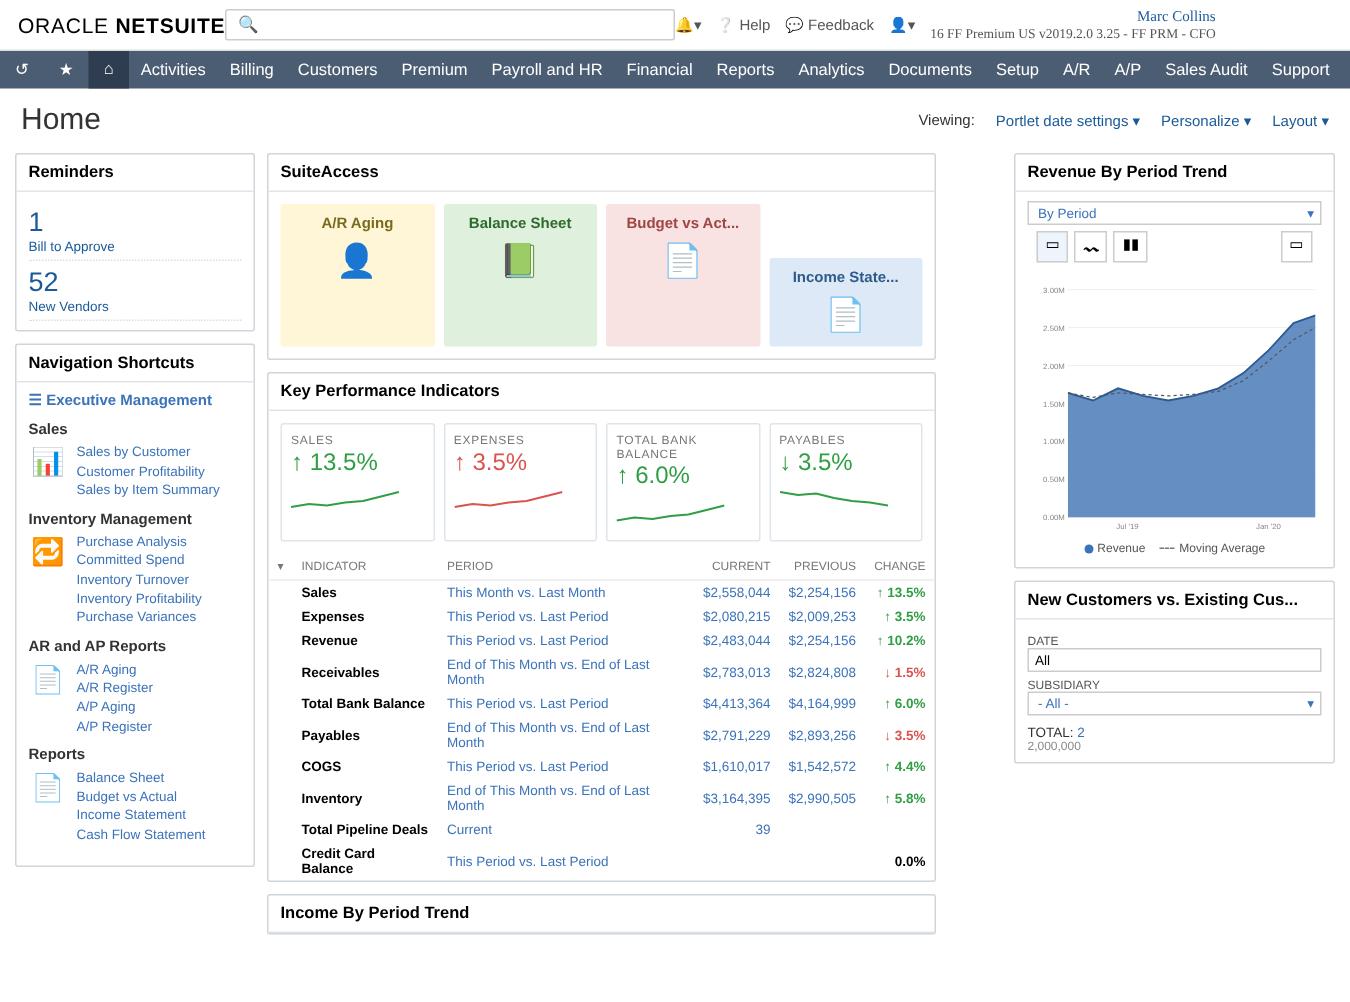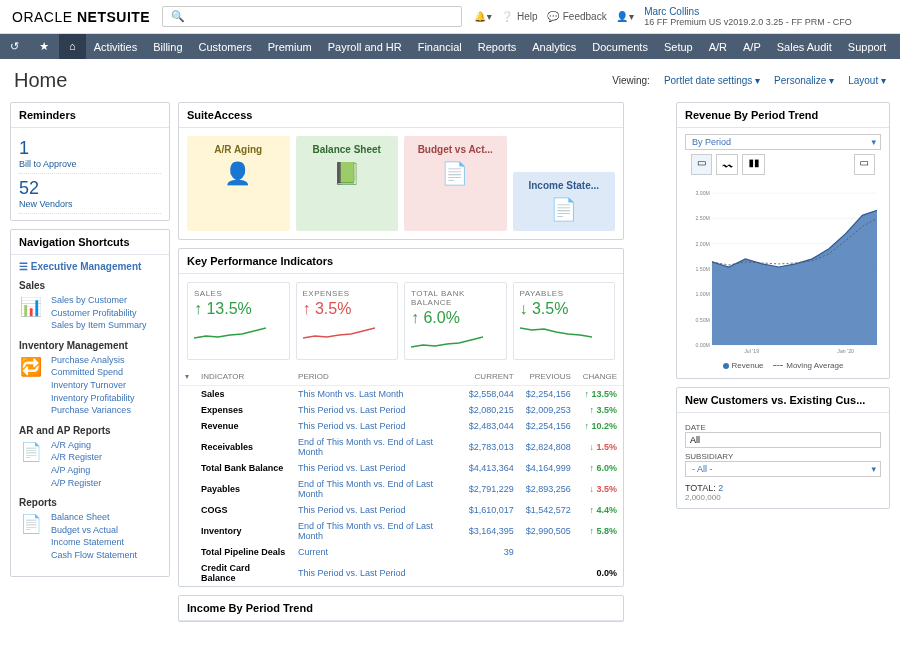--- a/index.html
+++ b/index.html
@@ -1,24 +1,24 @@
 <!DOCTYPE html>
 <html><head>
 <meta charset="utf-8">
 <style>
 * { margin: 0; padding: 0; box-sizing: border-box; }
 body { font-family: Arial, Helvetica, sans-serif; font-size: 11px; background: #fff; width: 900px; }
-.topbar { display: flex; align-items: center; padding: 6px 12px; border-bottom: 1px solid #ddd; gap: 12px; }
+.topbar { display: flex; align-items: center; padding: 6px 12px; border-bottom: 1px solid #ddd; }
 .logo { font-size: 14px; letter-spacing: 0.5px; }
 .logo .o { font-weight: 400; }
 .logo .n { font-weight: 700; }
 .search-wrap { flex: 1; display: flex; align-items: center; border: 1px solid #ccc; padding: 3px 8px; border-radius: 2px; max-width: 300px; }
 .search-wrap input { border: 0; outline: 0; flex: 1; font-size: 11px; }
 .top-right { display: flex; align-items: center; gap: 10px; font-size: 10px; color: #555; }
-.top-right .user { text-align: left; font-size: 9px; }
+.top-right .user { text-align: right; font-size: 9px; font-family: Liberation Serif, serif; }
 .top-right .user .name { color: #1a5a99; font-size: 10px; }
 .navbar { background: #4a5d73; color: #fff; display: flex; align-items: center; font-size: 11px; }
 .nav-icons { display: flex; }
 .nav-icons span { padding: 6px 10px; cursor: pointer; }
 .nav-icons .active { background: #2e3d50; }
 .nav-items { display: flex; flex-wrap: wrap; }
 .nav-items span { padding: 6px 8px; cursor: pointer; }
 .subhead { display: flex; justify-content: space-between; align-items: center; padding: 10px 14px; }
 .subhead h1 { font-size: 20px; color: #333; font-weight: 400; }
 .subhead .tools { display: flex; gap: 14px; font-size: 10px; color: #1a5a99; }

